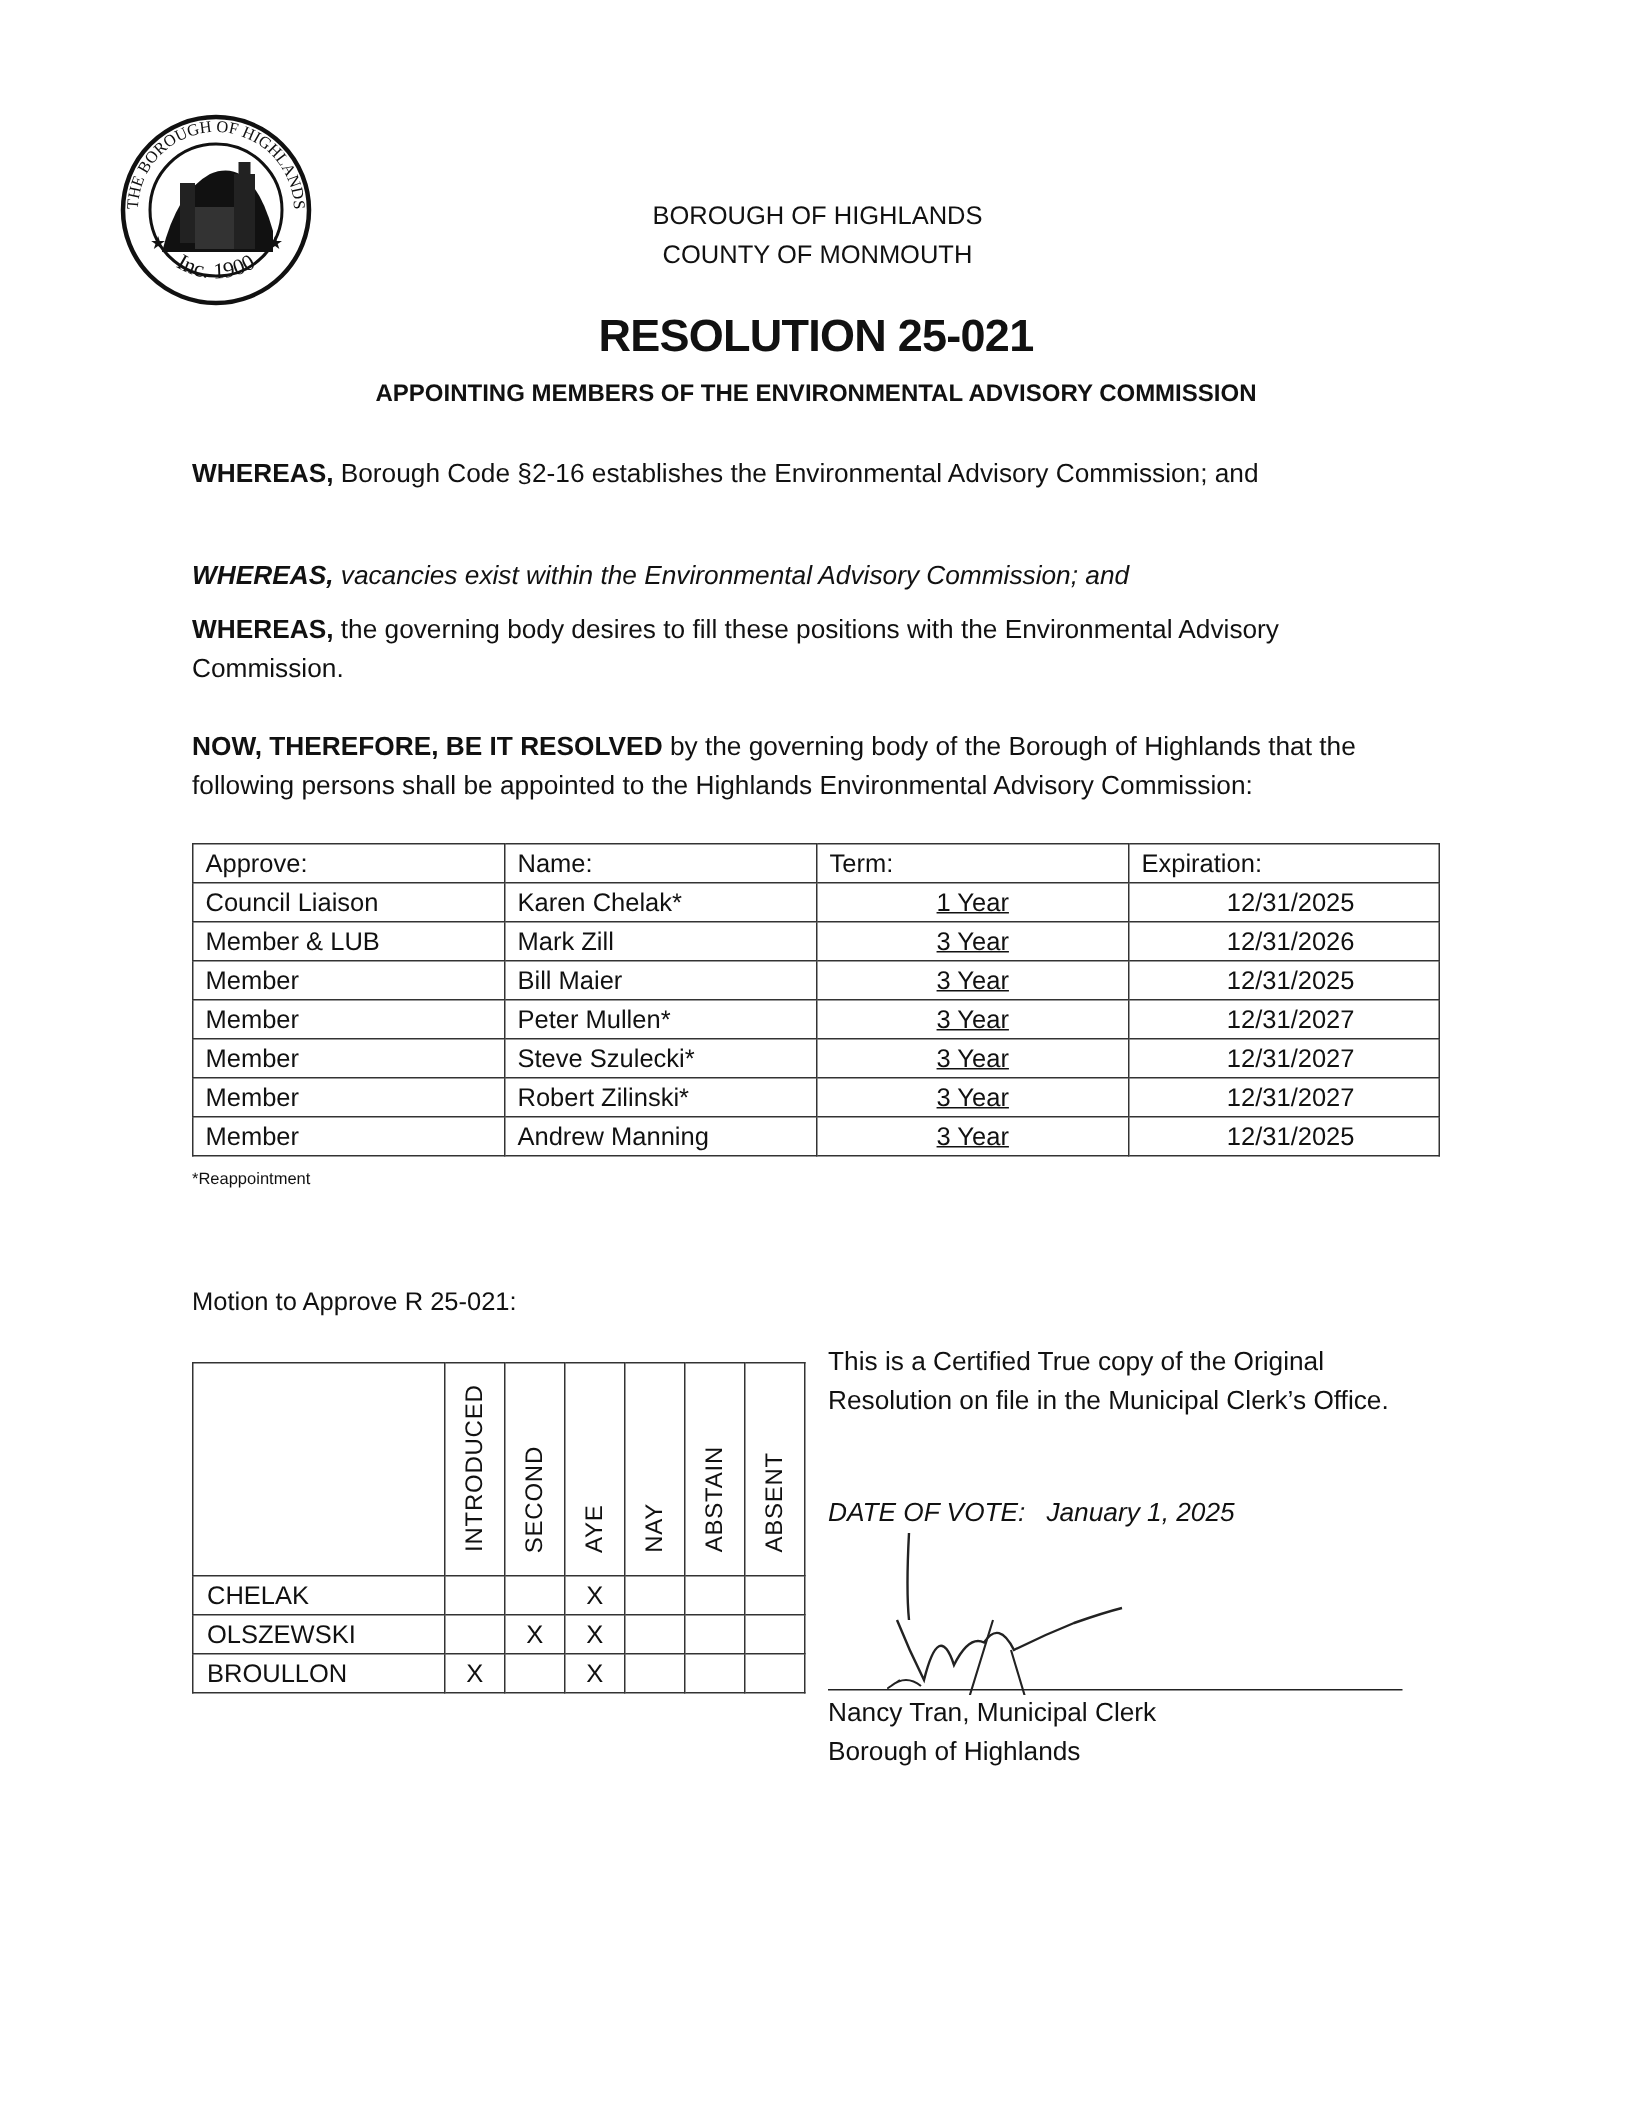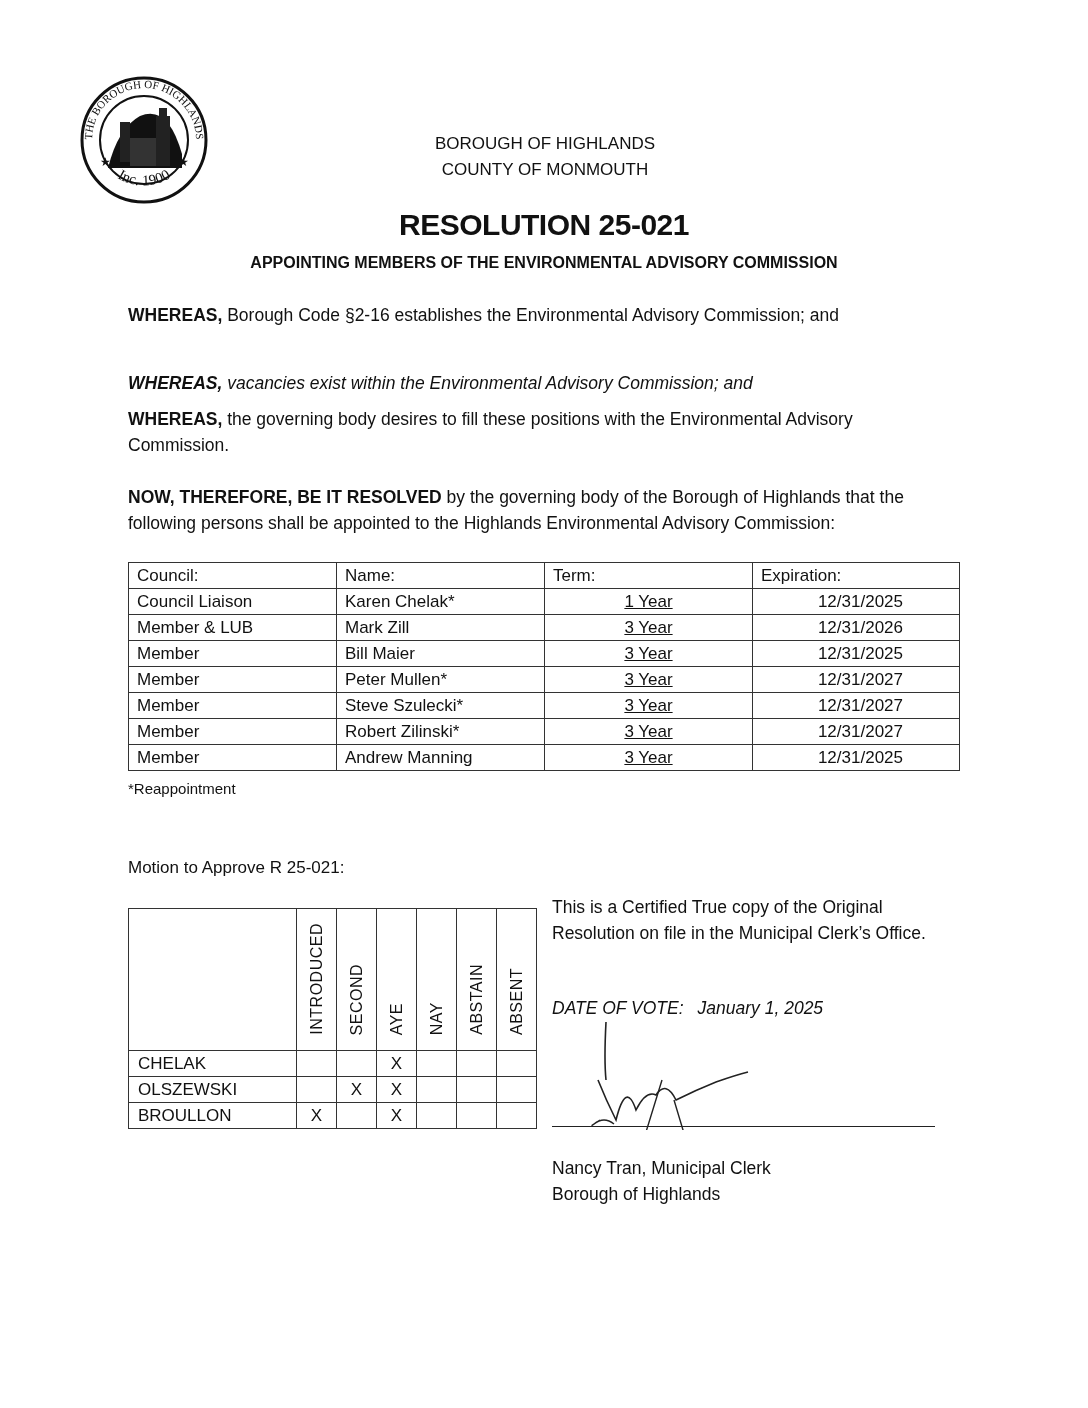--- a/index.html
+++ b/index.html
@@ -7,33 +7,33 @@
   .seal { position:absolute; left:78px; top:76px; width:132px; height:128px; }
   .header { position:absolute; left:330px; top:131px; width:430px; text-align:center; font-size:17px; line-height:26px; }
   .title { position:absolute; left:0; top:208px; width:1088px; text-align:center; font-size:30px; font-weight:bold; letter-spacing:-0.5px; }
   .subtitle { position:absolute; left:0; top:254px; width:1088px; text-align:center; font-size:16px; font-weight:bold; }
   .para { position:absolute; left:128px; width:830px; font-size:17.5px; line-height:26px; }
   .para b { font-weight:bold; }
   table.appt { position:absolute; left:128px; top:562px; width:832px; border-collapse:collapse; font-size:17px; }
   table.appt td { border:1.2px solid #333; height:25px; padding:0 8px; line-height:25px; }
   table.appt td.c { text-align:center;text-decoration:underline; }
   table.appt td.r { text-align:right; padding-right:56px; }
-  .footnote { position:absolute; left:128px; top:780px; font-size:15px; }
+  .footnote { position:absolute; left:128px; top:780px; font-size:11px; }
   .motion { position:absolute; left:128px; top:858px; font-size:17px; }
   table.vote { position:absolute; left:128px; top:908px; border-collapse:collapse; font-size:17px; }
   table.vote td { border:1.2px solid #333; height:25px; padding:0; line-height:25px; }
   table.vote td.name { width:158px; padding-left:9px; }
   table.vote td.v { width:39px; text-align:center; }
   table.vote tr.hdr td { height:141px; vertical-align:bottom; }
   .vert { writing-mode:vertical-rl; transform:rotate(180deg); display:inline-block; font-size:16px; letter-spacing:0.5px; padding-top:8px; line-height:39px; }
   .cert { position:absolute; left:552px; top:894px; width:400px; font-size:17.5px; line-height:26px; }
   .dov { position:absolute; left:552px; top:998px; font-size:17.5px;font-style:italic; }
   .dov span.gap { display:inline-block; width:14px; }
   .sigline { position:absolute; left:552px; top:1126px; width:383px; border-top:1.5px solid #222; }
-  .signame { position:absolute; left:552px; top:1128px; font-size:17.5px; line-height:26px;margin-top:27px; }
+  .signame { position:absolute; left:552px; top:1128px; font-size:17.5px; line-height:26px; }
   .sig { position:absolute; left:576px; top:1020px; width:180px; height:110px; }
 </style>
 </head>
 <body>
 
 <div class="seal">
   <svg viewBox="0 0 132 128" width="132" height="128">
     <circle cx="66" cy="64" r="62" fill="#fff" stroke="#111" stroke-width="3"></circle>
     <circle cx="66" cy="64" r="44" fill="#fff" stroke="#111" stroke-width="2"></circle>
     <defs>
@@ -61,21 +61,21 @@
 <div class="subtitle">APPOINTING MEMBERS OF THE ENVIRONMENTAL ADVISORY COMMISSION</div>
 
 <div class="para" style="top:302px;"><b>WHEREAS,</b><span> Borough Code §2-16 establishes the Environmental Advisory Commission; and</span></div>
 <div class="para" style="top:370px;font-style:italic;"><b>WHEREAS,</b><span> vacancies exist within the Environmental Advisory Commission; and</span></div>
 <div class="para" style="top:406px; width:820px;"><b>WHEREAS,</b><span> the governing body desires to fill these positions with the Environmental Advisory Commission.</span></div>
 <div class="para" style="top:484px; width:835px;"><b>NOW, THEREFORE, BE IT RESOLVED</b><span> by the governing body of the Borough of Highlands that the following persons shall be appointed to the Highlands Environmental Advisory Commission:</span></div>
 
 <table class="appt">
   <tbody>
       <tr>
-    <td style="width:191px">Council:</td>
+    <td style="width:191px">Approve:</td>
     <td style="width:191px">Name:</td>
     <td style="width:191px">Term:</td>
     <td>Expiration:</td>
   </tr>
   <tr>
     <td>Council Liaison</td>
     <td>Karen Chelak*</td>
     <td class="c">1 Year</td>
     <td class="r">12/31/2025</td>
   </tr>

